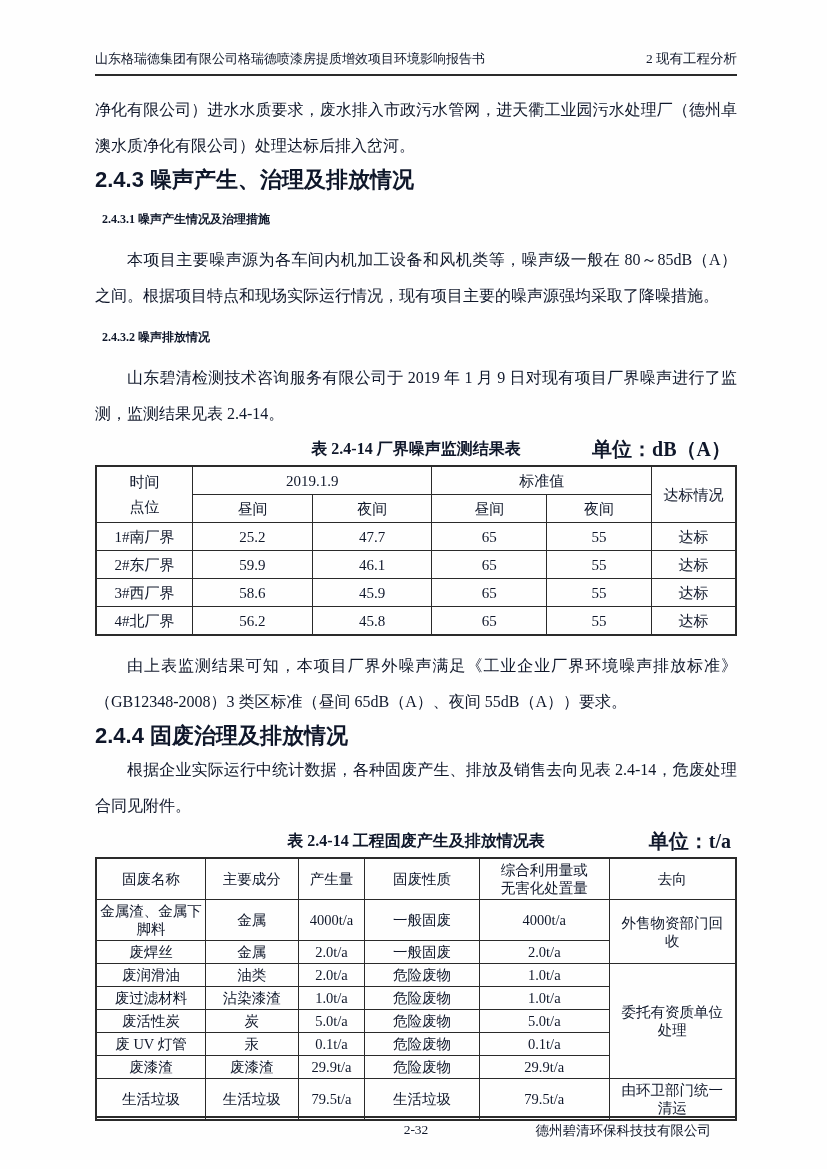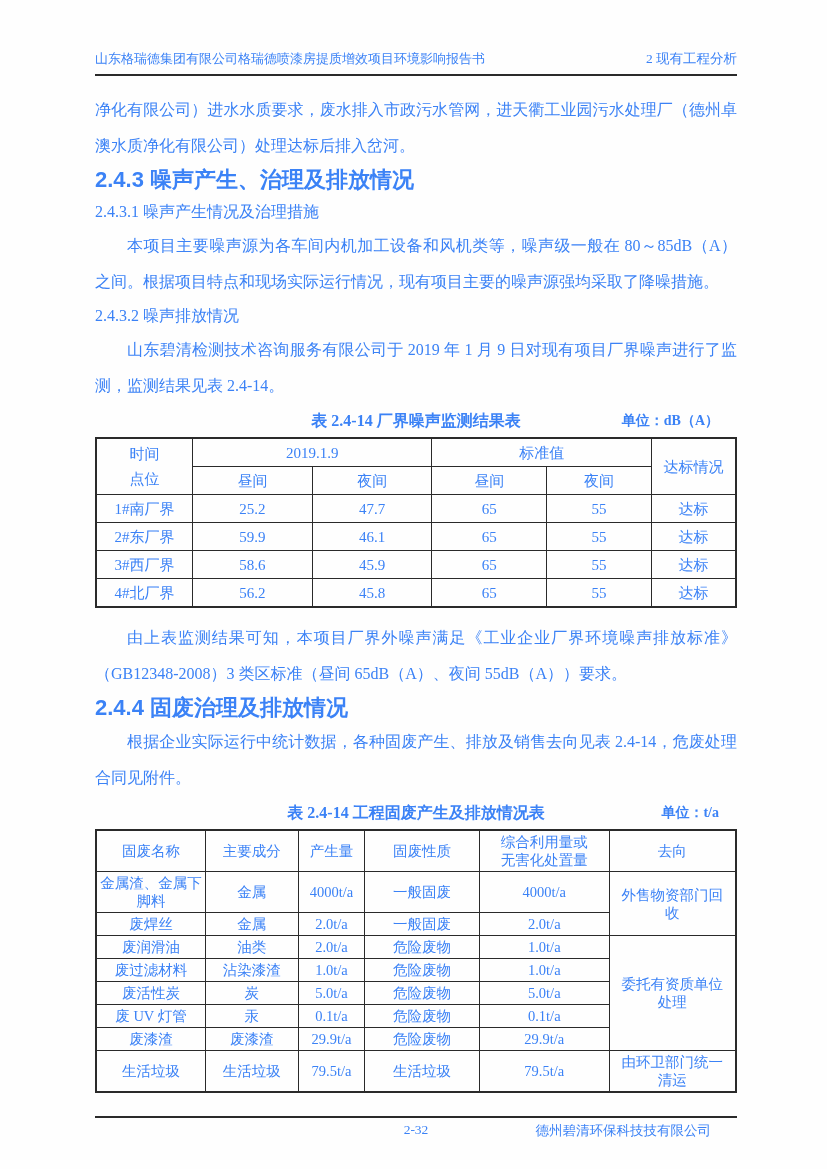--- a/index.html
+++ b/index.html
@@ -1,45 +1,45 @@
 <!DOCTYPE html>
 <html lang="zh"><head>
 <meta charset="utf-8">
 <style>
   html,body{margin:0;padding:0;background:#ffffff;}
   .page{
     position:relative;
     width:827px;height:1169px;
     background:#fefefe;
-    color:#3b82f6;
+    color:#0f172a;
     font-family:"Liberation Serif","DejaVu Serif",serif;
     overflow:hidden;
   }
   
   .page-header{
     margin:50px 90px 0 95px;
     display:flex;justify-content:space-between;align-items:flex-end;
     border-bottom:2px solid #2a2a2a;
     padding-bottom:6px;
     font-size:13px;
   }
   .page-header .chapter{font-size:13.5px;}
   
   .main{margin:0 90px 0 95px;padding-top:16px;}
   p.body{margin:0;font-size:16px;line-height:36px;text-align:justify;}
   p.indent{text-indent:2em;}
   .h-bold{
     margin:0;font-size:22px;font-weight:700;line-height:32px;
     font-family:"Liberation Sans","DejaVu Sans",sans-serif;
   }
-  .h-sub{margin:0;font-size:16px;line-height:32px;font-weight:400;}
+  .h-sub{margin:7px;font-size:12px;line-height:32px;font-weight:700;}
   
   .caption-row{position:relative;text-align:center;margin:4px 0 3px 0;line-height:26px;}
   .caption-row .caption{font-weight:700;font-size:16px;}
-  .caption-row .unit{position:absolute;right:18px;top:0;font-weight:700;font-size:14px;}
+  .caption-row .unit{position:absolute;right:6px;top:0;font-weight:700;font-size:20px;}
   
   table{width:100%;border-collapse:collapse;table-layout:fixed;text-align:center;}
   table.t1{font-size:15px;border:2px solid #2a2a2a;}
   table.t2{font-size:14.5px;border:2px solid #2a2a2a;}
   .t1 td,.t2 td,.t1 th,.t2 th{border:1px solid #2a2a2a;font-weight:400;padding:1px 3px;}
   .t1 td{height:25px;line-height:22px;}
   .t2 td,.t2 th{line-height:18px;padding:2px 3px;}
   .t2 .sr{height:19px;}
   .plc{white-space:pre-line;text-align:center;}
   .corner div{line-height:25px;}

